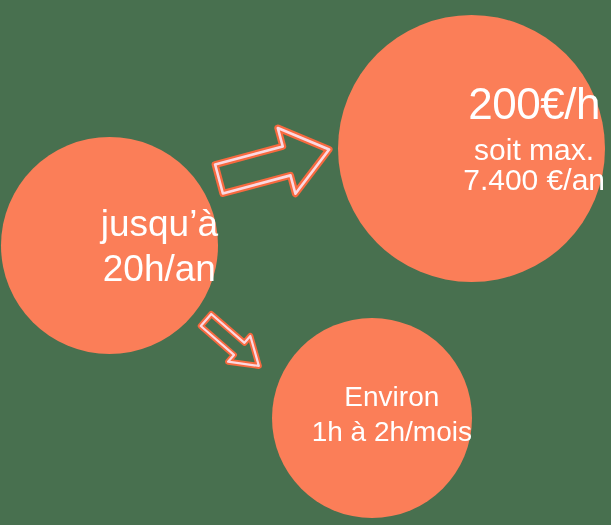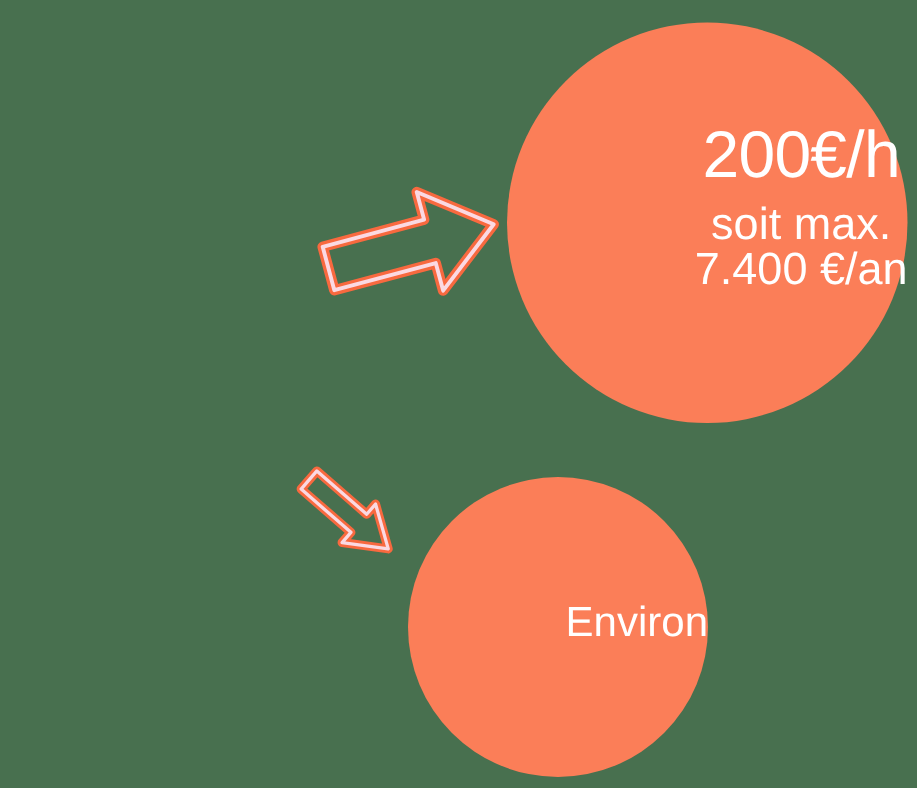--- a/index.html
+++ b/index.html
@@ -86,32 +86,39 @@
     stroke: var(--arrow-core, #FBD9E2);
     stroke-linejoin: round;
     stroke-linecap: round;
   }
 </style>
 </head>
 <body>
 
 <div class="stage">
 
+  <div class="circle circle-left">
+    <div class="lines">
+      <div>jusqu’à</div>
+      <div>20h/an</div>
+    </div>
+  </div>
 
   <div class="circle circle-top-right">
     <div class="txt-block">
       <div class="headline">200€/h</div>
       <div class="subline">soit max.</div>
       <div class="subline">7.400 €/an</div>
     </div>
   </div>
 
   <div class="circle circle-bottom-right">
     <div class="lines">
       <div>Environ</div>
+      <div>1h à 2h/mois</div>
     </div>
   </div>
 
   <svg class="arrows-overlay" width="611" height="525" viewBox="0 0 611 525">
     <g transform="translate(219,179) rotate(-15)">
       <path class="arrow-outer" stroke-width="7" d="M0,-15 H70 V-34 L114,0 L70,34 V15 H0 Z"></path>
       <path class="arrow-inner" stroke-width="2.6" d="M0,-15 H70 V-34 L114,0 L70,34 V15 H0 Z"></path>
     </g>
     <g transform="translate(206,320) rotate(41)">
       <path class="arrow-outer" stroke-width="6" d="M0,-8 H44 V-17 L70,0 L44,17 V8 H0 Z"></path>

